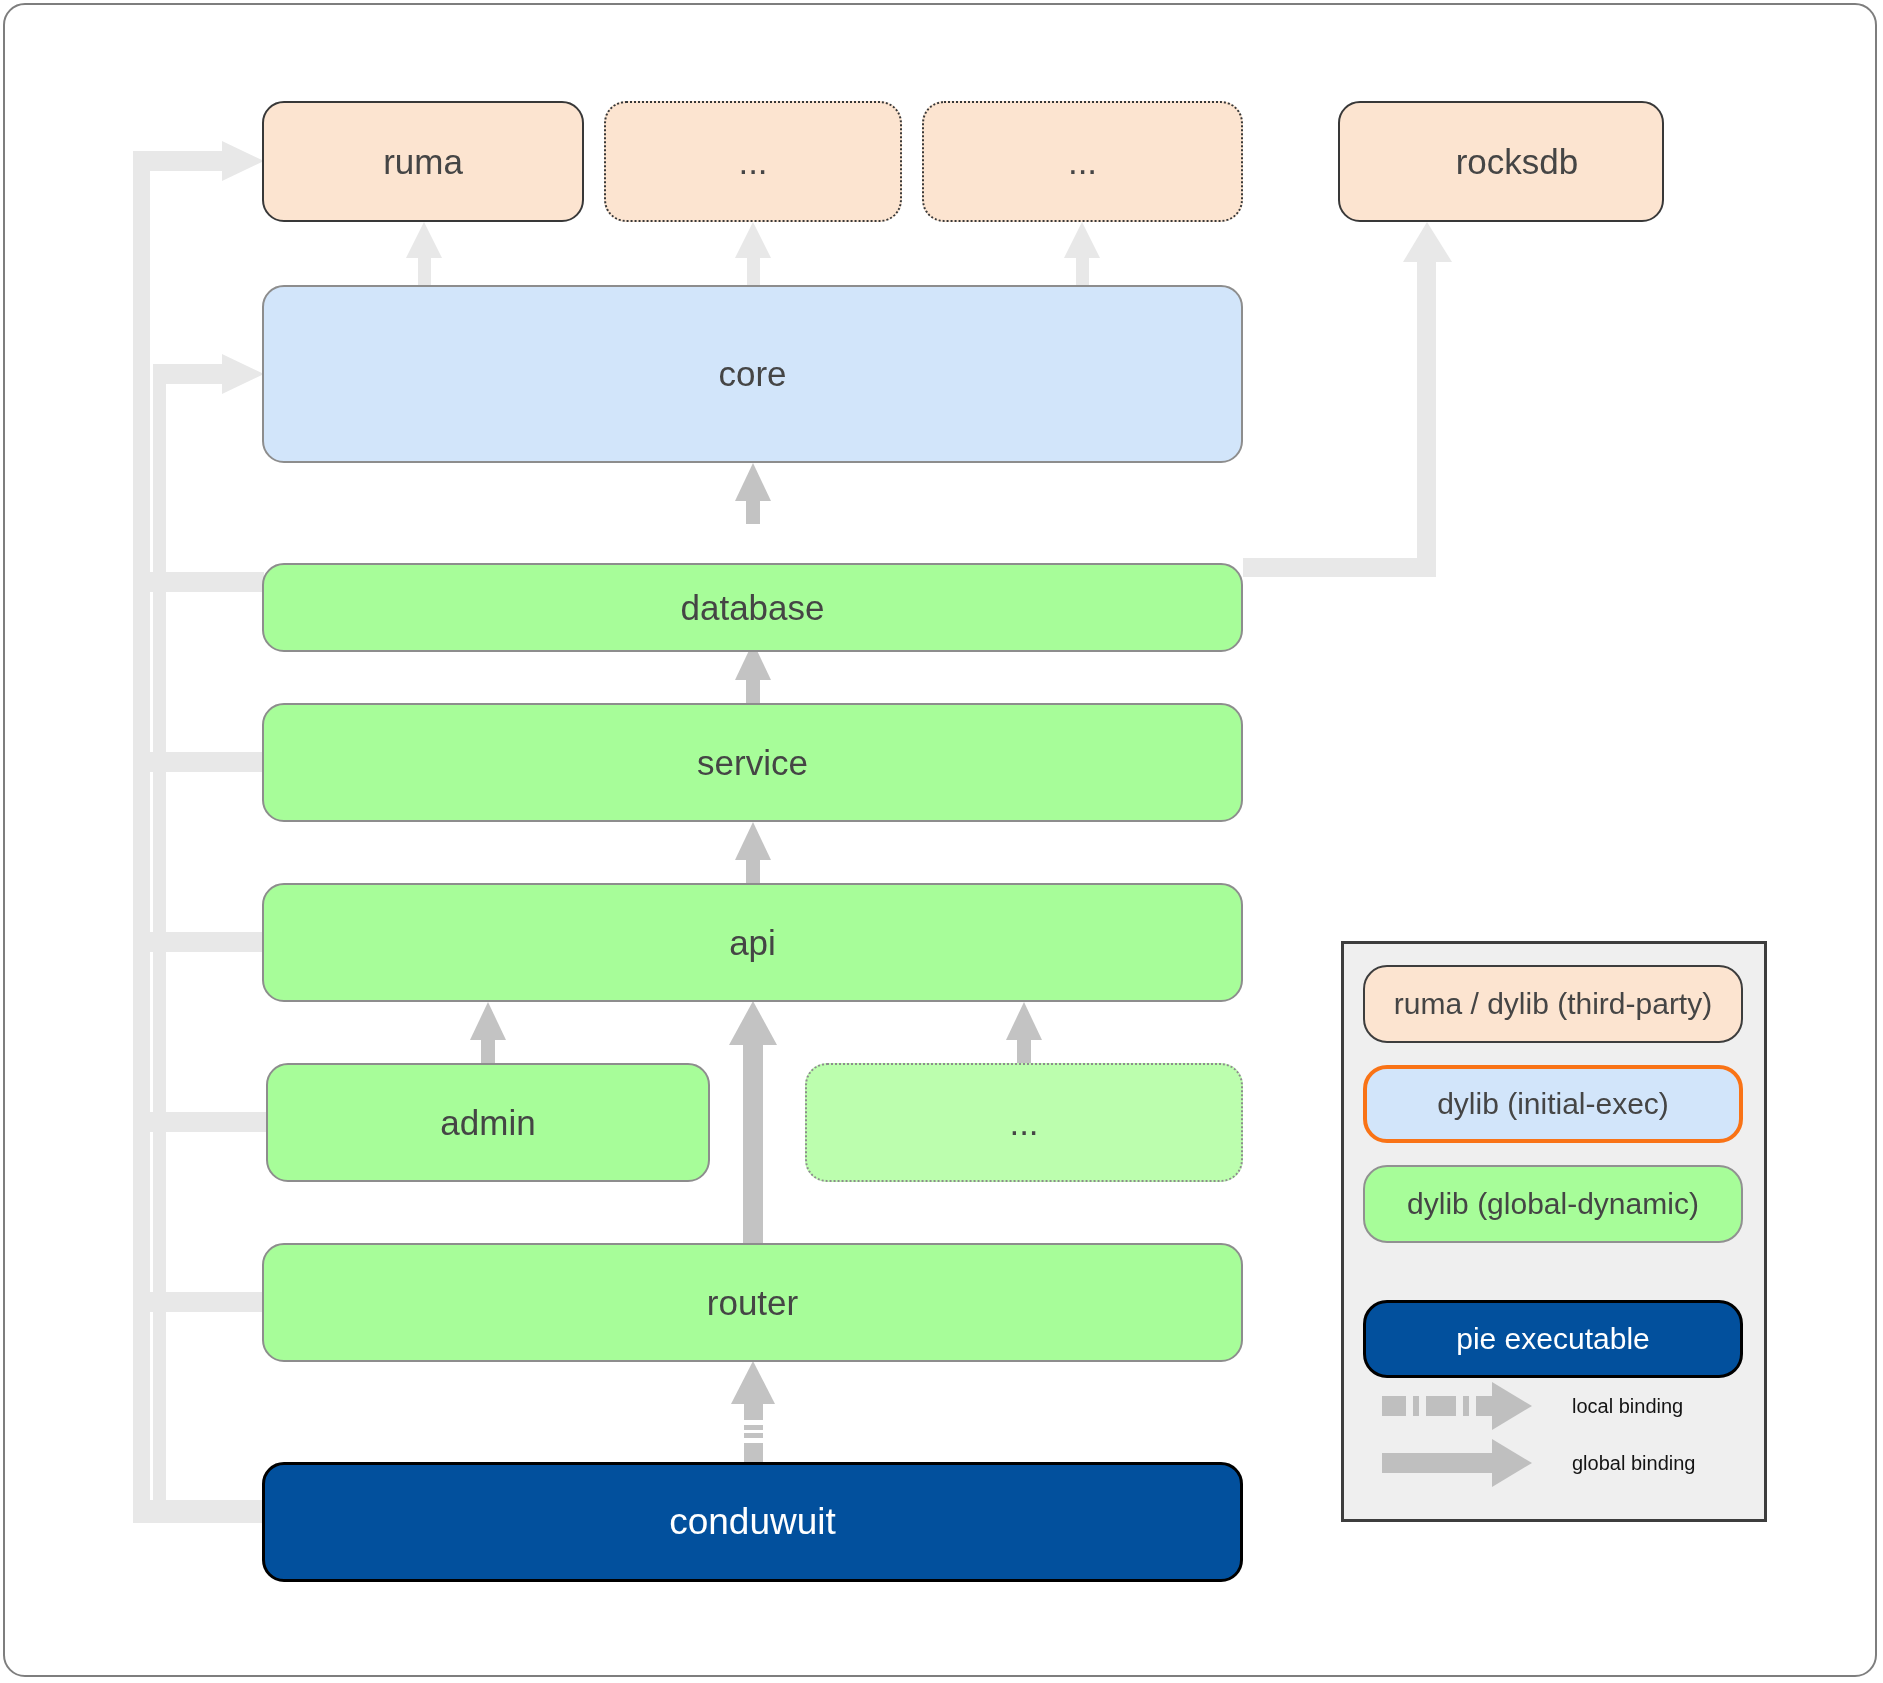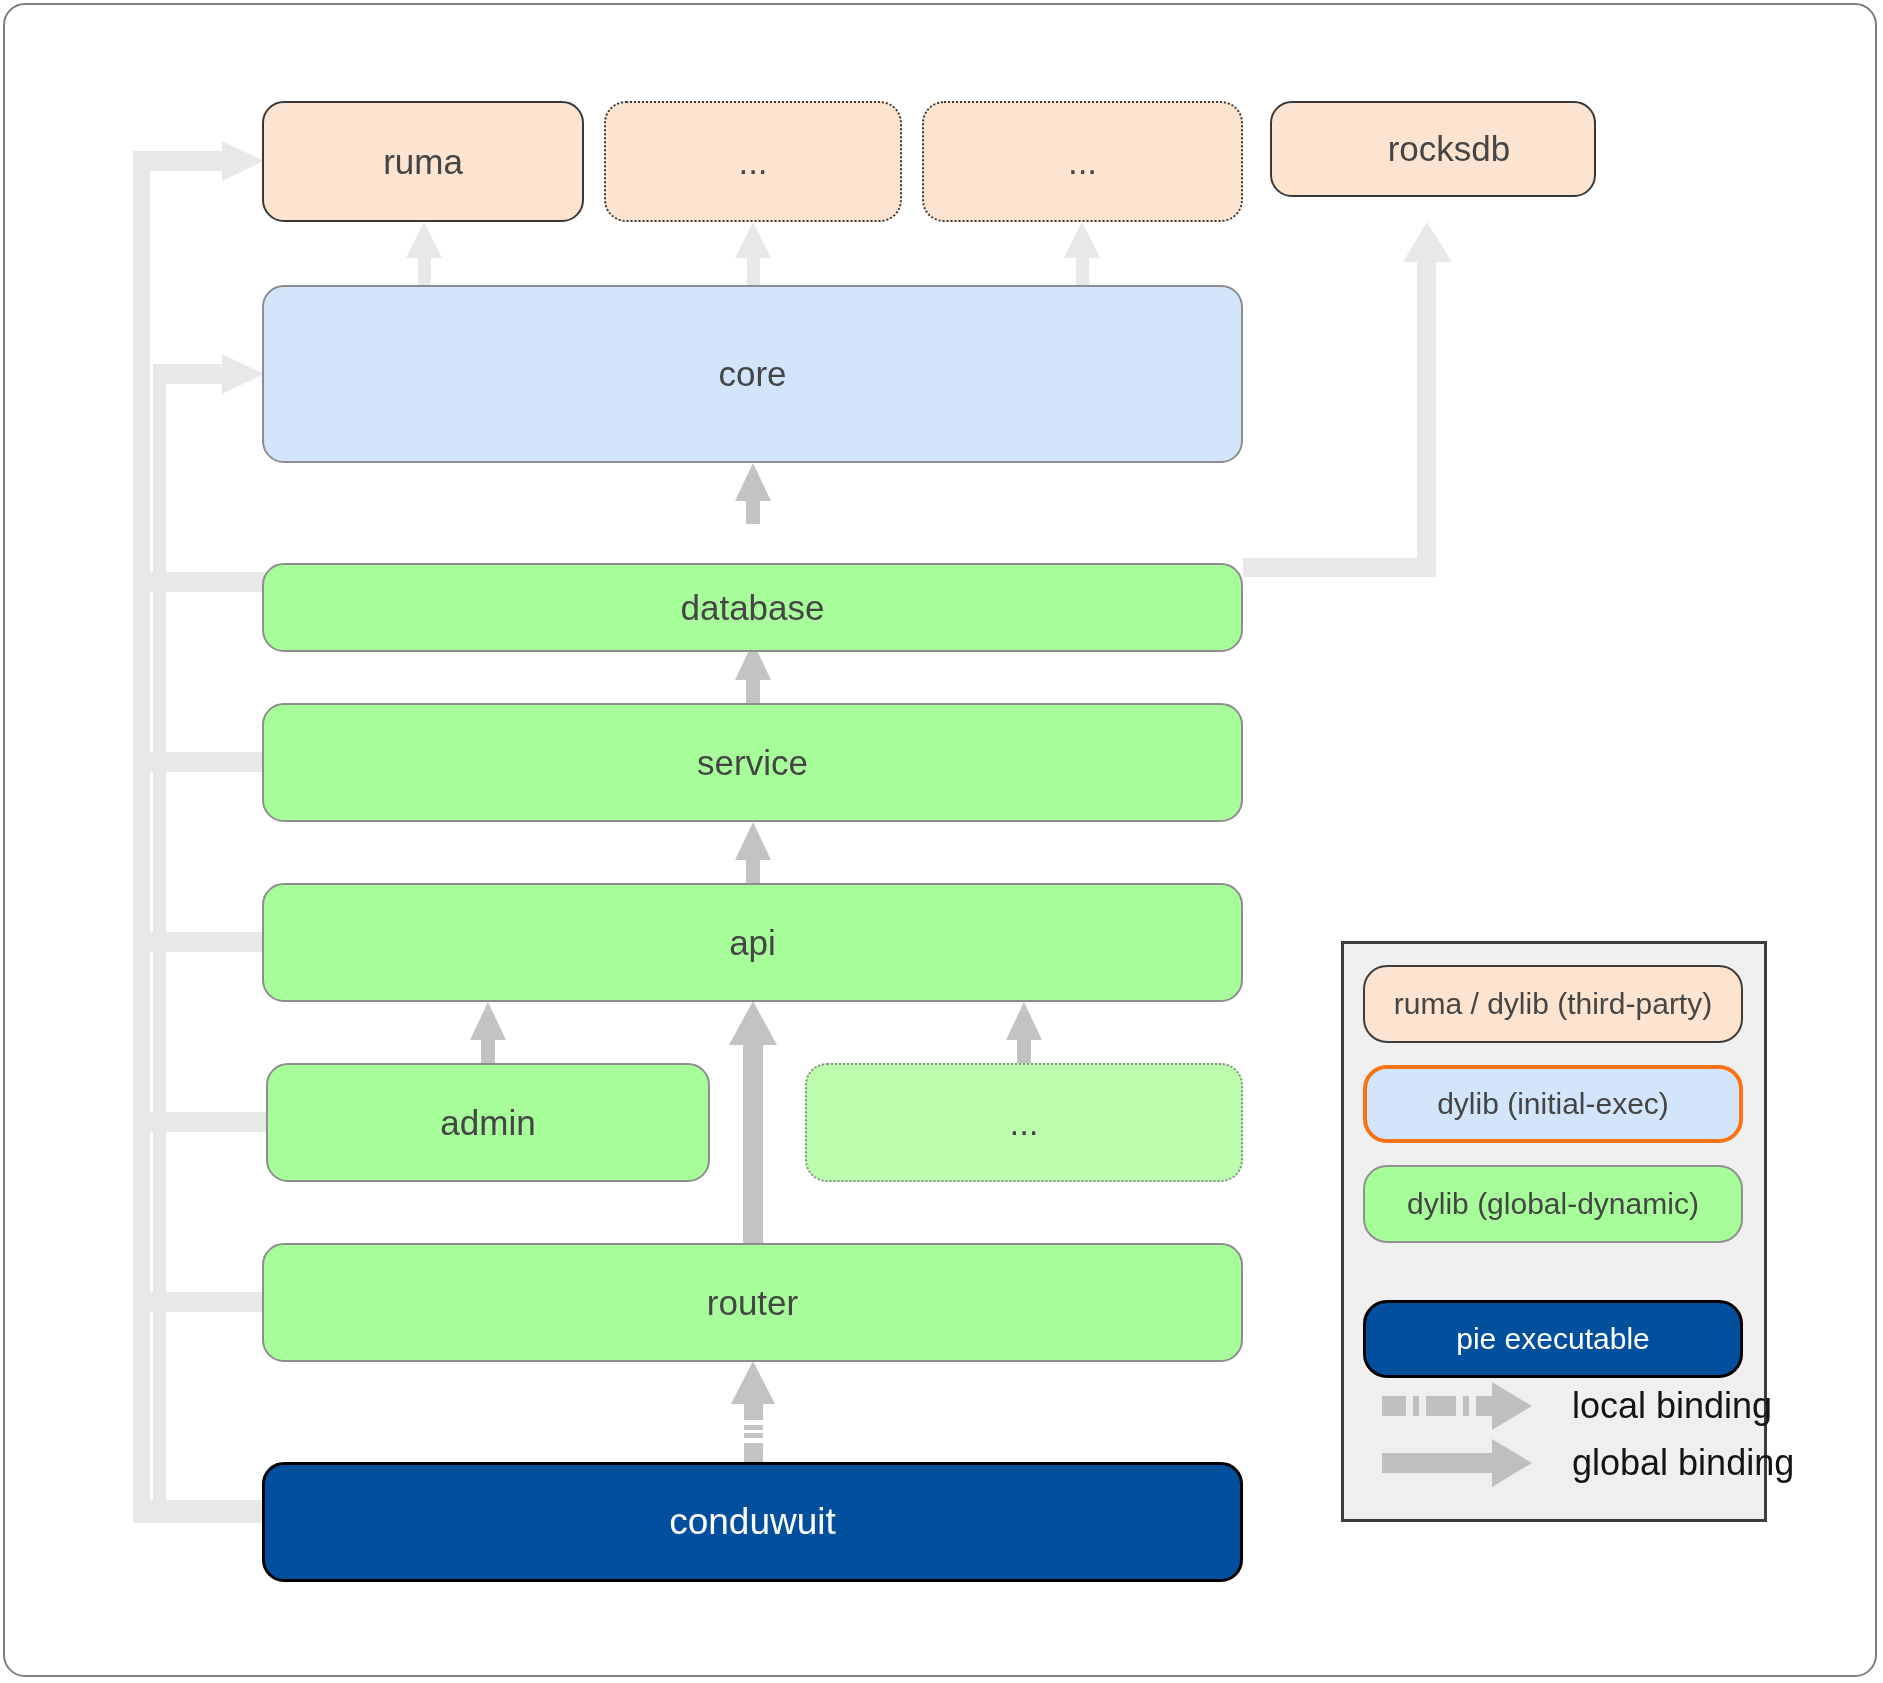--- a/index.html
+++ b/index.html
@@ -19,21 +19,21 @@
   .legend{position:absolute;left:1341px;top:941px;width:426px;height:581px;
           background:#efefef;border:3px solid #3d3d3d;box-sizing:border-box;z-index:2;}
   .lg-item{position:absolute;left:19px;width:380px;height:78px;border-radius:24px;
            display:flex;align-items:center;justify-content:center;
            box-sizing:border-box;font-size:30px;color:#454545;}
   .lg-peach{background:#fce4d0;border:2px solid #3d3d3d;}
   .lg-blue{background:#d2e5fa;border:4px solid #f97316;}
   .lg-green{background:#a7fd99;border:2px solid #919191;}
   .lg-pie{background:#02509d;border:3px solid #000000;color:#ffffff;margin-top:34px;}
   .lg-row{position:absolute;left:38px;height:52px;display:flex;align-items:center;gap:40px;}
-  .lg-label{font-size:36px;color:#141414;white-space:nowrap;}
+  .lg-label{font-size:20px;color:#141414;white-space:nowrap;}
 </style>
 </head>
 <body>
 
 <div class="canvas">
   <div class="frame"></div>
 
   <svg class="edges" width="1883" height="1683" viewBox="0 0 1883 1683">
 
     <g fill="#e8e8e8">
@@ -83,21 +83,21 @@
       <rect x="744" y="1433" width="19" height="5"></rect>
       <rect x="744" y="1425" width="19" height="5"></rect>
       <rect x="744" y="1398" width="19" height="22"></rect>
       <polygon points="731,1404 753,1361 775,1404"></polygon>
     </g>
   </svg>
 
   <div class="node peach-solid" style="left:262px;top:101px;width:322px;height:121px;">ruma</div>
   <div class="node peach-dotted" style="left:604px;top:101px;width:298px;height:121px;">...</div>
   <div class="node peach-dotted" style="left:922px;top:101px;width:321px;height:121px;">...</div>
-  <div class="node peach-solid" style="left:1270px;top:101px;width:326px;height:96px;padding-left:32px;">rocksdb</div>
+  <div class="node peach-solid" style="left:1338px;top:101px;width:326px;height:121px;padding-left:32px;">rocksdb</div>
   <div class="node blue" style="left:262px;top:285px;width:981px;height:178px;">core</div>
   <div class="node green" style="left:262px;top:523px;width:981px;height:89px;margin-top:40px;">database</div>
   <div class="node green" style="left:262px;top:703px;width:981px;height:119px;">service</div>
   <div class="node green" style="left:262px;top:883px;width:981px;height:119px;">api</div>
   <div class="node green" style="left:266px;top:1063px;width:444px;height:119px;">admin</div>
   <div class="node green-light" style="left:805px;top:1063px;width:438px;height:119px;">...</div>
   <div class="node green" style="left:262px;top:1243px;width:981px;height:119px;">router</div>
   <div class="node pie" style="left:262px;top:1462px;width:981px;height:120px;text-align:center;">conduwuit</div>
 
   <div class="legend">

